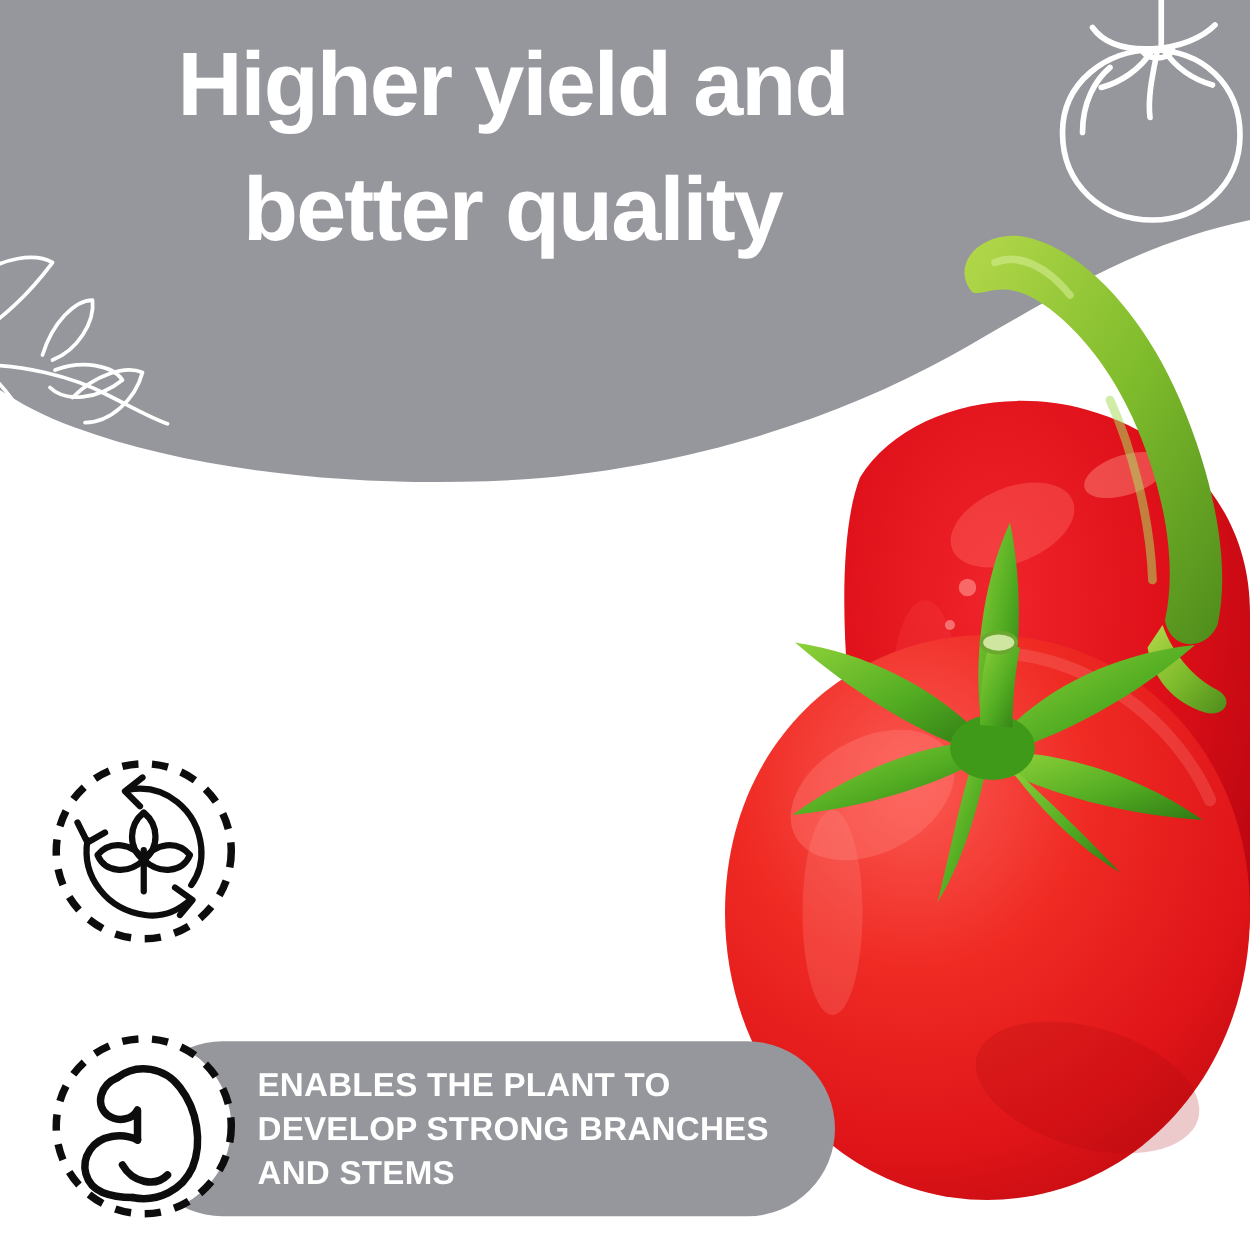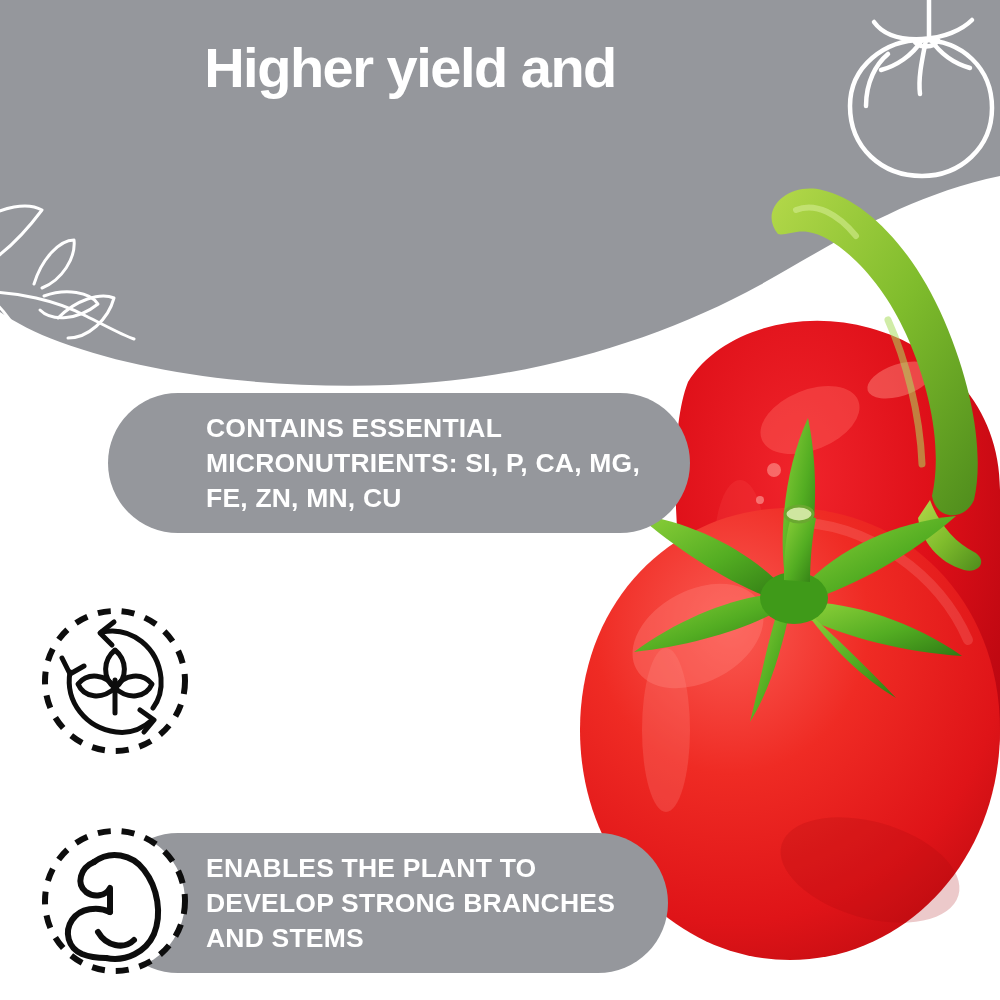--- a/index.html
+++ b/index.html
@@ -28,21 +28,21 @@
     position:absolute;left:0;top:18px;width:820px;
     z-index:6;
     text-align:center;
     pointer-events:none;
   }
   .title-line{
     display:block;
     color:#ffffff;
     font-family:"Liberation Sans", sans-serif;
     font-weight:bold;
-    font-size:56px;
+    font-size:72px;
     line-height:100px;
     letter-spacing:-1.5px;
   }
 
   
   .deco-tomato{
     position:absolute;right:0px;top:-6px;width:170px;height:200px;z-index:5;
   }
   .deco-leaf{
     position:absolute;left:-14px;top:196px;width:190px;height:150px;z-index:5;
@@ -212,28 +212,26 @@
         <ellipse cx="224" cy="428" rx="34" ry="26" fill="#3f9a19"></ellipse>
 
         <path d="M214 410 C214 384, 216 362, 222 344 L246 348 C242 368, 240 392, 240 412 Z" fill="url(#calyxGrad)"></path>
         <ellipse cx="229" cy="344" rx="14" ry="8" fill="#cfe6a0" stroke="#6aa830" stroke-width="3"></ellipse>
       </g>
     </svg>
   </div>
 
   <div class="title-block">
     <span class="title-line">Higher yield and</span>
+    <span class="title-line">better quality</span>
   </div>
 
   <div class="features">
 
     <div class="feature-row">
-      <div class="pill pill-1">
-        <span class="pill-text">Contains essential micronutrients: Si, P, Ca, Mg, Fe, Zn, Mn, Cu</span>
-      </div>
     </div>
 
     <div class="feature-row">
       <div class="icon-badge">
         <svg viewBox="0 0 150 150" xmlns="http://www.w3.org/2000/svg">
           <circle cx="75" cy="75" r="70" fill="#ffffff" stroke="#0d0d0d" stroke-width="6" stroke-dasharray="13 11" stroke-linecap="butt"></circle>
           <g fill="none" stroke="#0d0d0d" stroke-width="5" stroke-linecap="round" stroke-linejoin="round">
 
             <path d="M62 26 C92 20, 118 42, 121 72 C122 84, 119 94, 113 102"></path>
             <path d="M74 16 L60 27 L72 39"></path>

